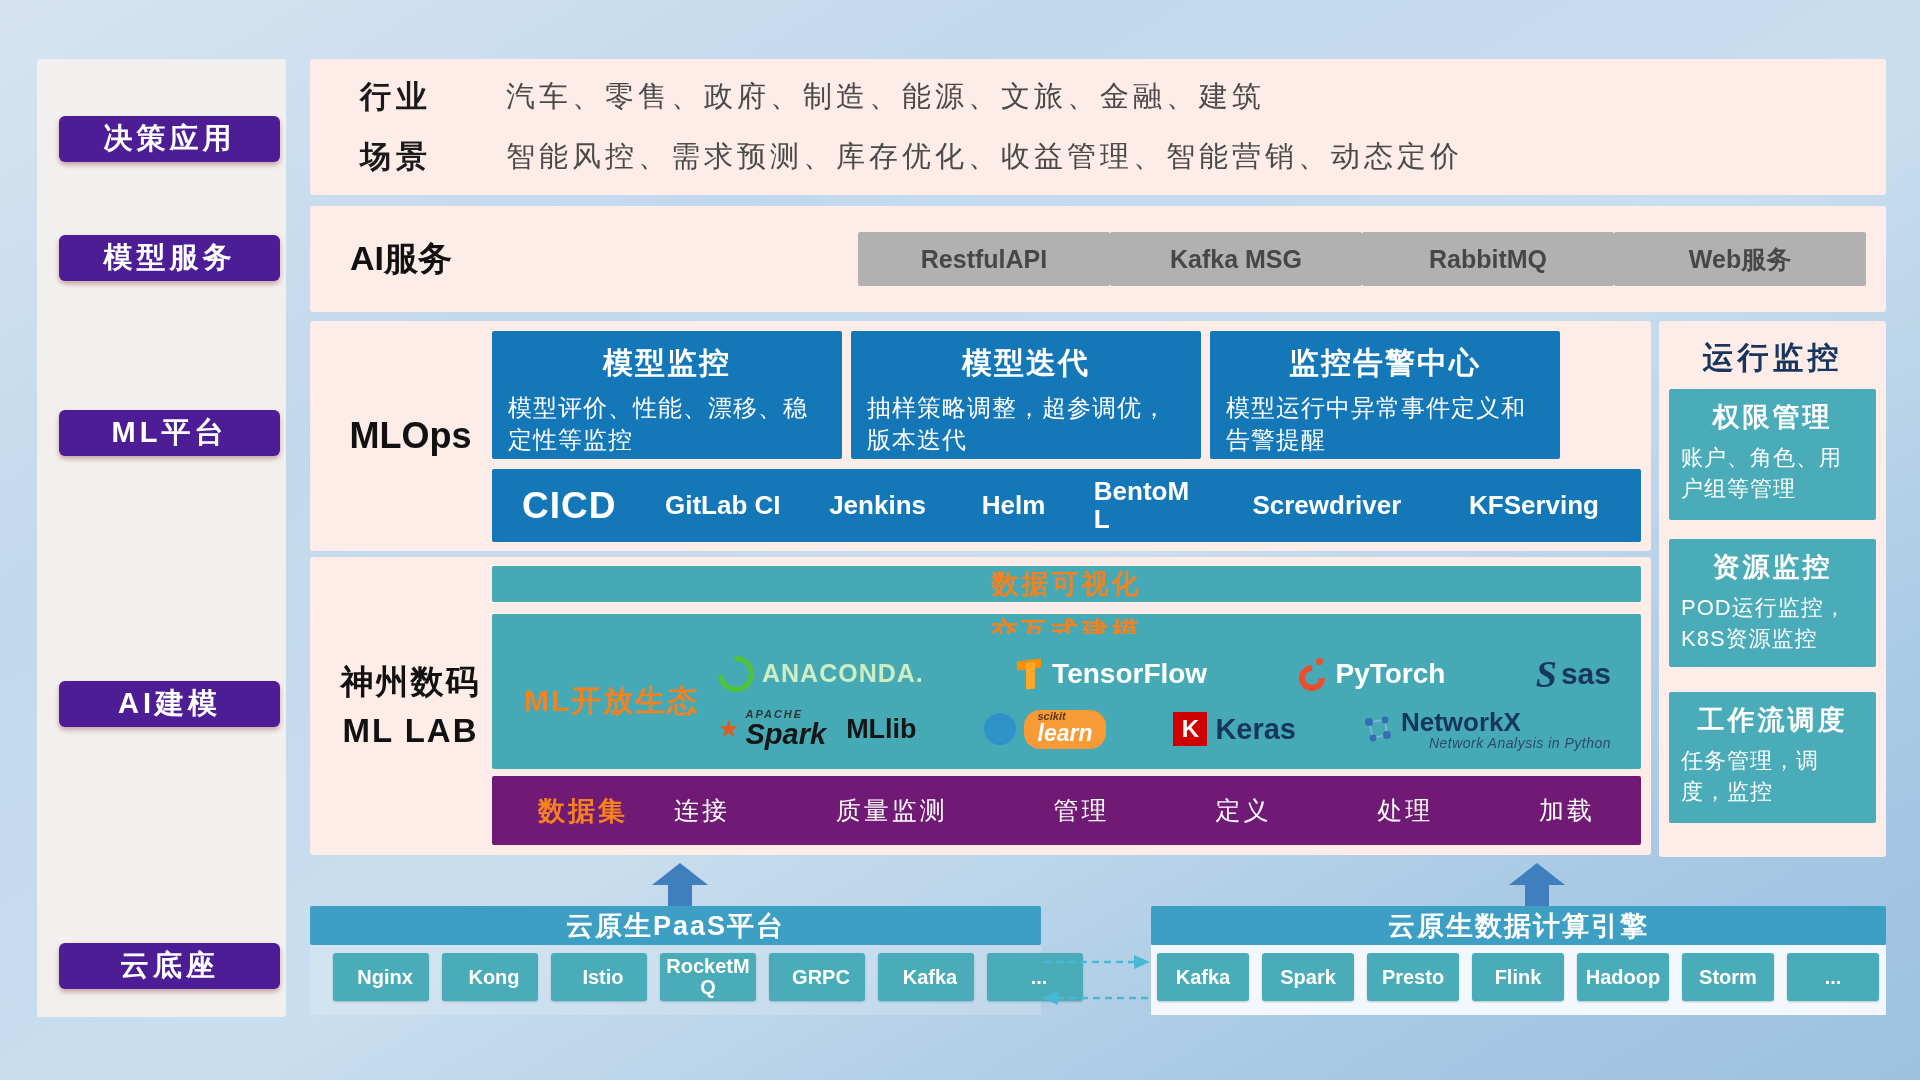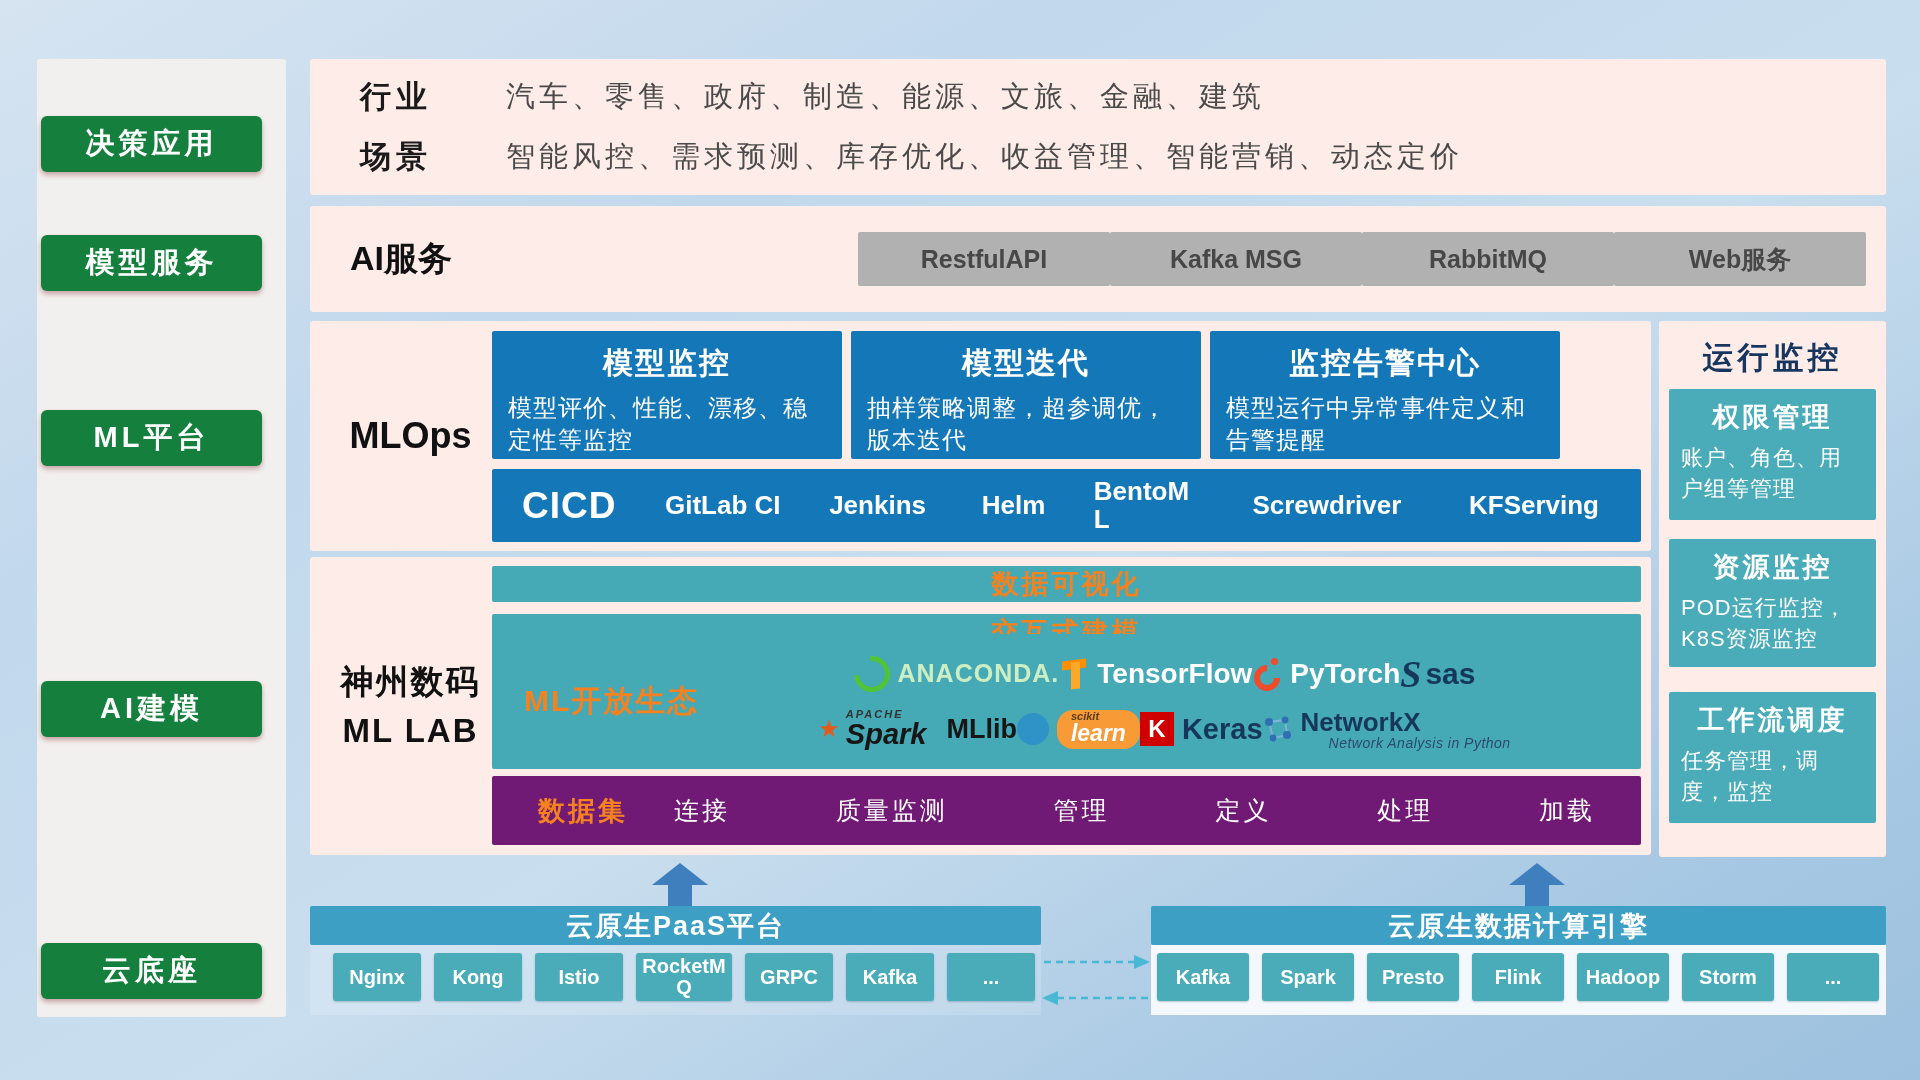--- a/index.html
+++ b/index.html
@@ -2,21 +2,21 @@
 <html><head>
 <meta charset="utf-8">
 <style>
   html,body{margin:0;padding:0;background:#9cc0de;}
   body{font-family:"Liberation Sans","DejaVu Sans",sans-serif;}
   #stage{position:relative;width:1920px;height:1080px;overflow:hidden;
     background:linear-gradient(150deg,#d6e4f1 0%,#c2d8ec 28%,#c9deee 55%,#a9c9e4 82%,#9dc1df 100%);}
 
   
   #sidebar{position:absolute;left:37px;top:59px;width:249px;height:958px;background:#f2f0ee;border-radius:3px;}
-  .nav-btn{position:absolute;left:4px;width:221px;height:56px;background:#15803d;border-radius:6px;
+  .nav-btn{position:absolute;left:22px;width:221px;height:46px;background:#4c1d95;border-radius:6px;
     color:#fff;font-size:29px;font-weight:bold;letter-spacing:4px;display:flex;align-items:center;justify-content:center;
     box-shadow:0 3px 5px rgba(120,20,30,.35);cursor:pointer;}
 
   
   .band{position:absolute;background:#fdece7;border-radius:3px;}
 
   
   #band-industry{left:310px;top:59px;width:1576px;height:136px;display:flex;flex-direction:column;justify-content:space-evenly;
     padding-left:50px;box-sizing:border-box;}
   .ind-row{display:flex;align-items:center;}
@@ -51,21 +51,21 @@
   
   #band-mllab{left:310px;top:557px;width:1341px;height:298px;}
   #mllab-label{font-size:33px;line-height:1.5;letter-spacing:2px;}
   .feature-row{position:absolute;left:182px;top:9px;width:1149px;height:59px;display:flex;gap:12px;flex-direction:column;}
   .feature-box{flex:1;background:#46a9b6;border-radius:2px;color:#f5821f;font-size:27px;font-weight:bold;letter-spacing:3px;
     display:flex;align-items:center;justify-content:center;cursor:pointer;}
   .eco-box{position:absolute;left:182px;top:77px;width:1149px;height:135px;background:#46a9b6;border-radius:2px;
     display:flex;align-items:center;}
   .eco-title{width:218px;box-sizing:border-box;padding-left:32px;color:#f5821f;font-size:30px;font-weight:bold;letter-spacing:2px;}
   .eco-rows{flex:1;display:flex;flex-direction:column;justify-content:center;gap:12px;padding-right:22px;}
-  .eco-row{display:flex;align-items:center;justify-content:center;padding:0 8px;}
+  .eco-row{display:flex;align-items:center;justify-content:space-between;padding:0 8px;}
   .logo{display:flex;align-items:center;gap:8px;}
   .logo-word{font-weight:bold;}
 
   .ana-ring{width:26px;height:26px;border-radius:50%;border:5px solid #4fc437;border-left-color:transparent;transform:rotate(40deg);}
   .ana-word{font-size:25px;color:#cdeec2;letter-spacing:1px;}
 
   .tf-icon{position:relative;width:30px;height:32px;}
   .tf-icon:before{content:"";position:absolute;left:3px;top:2px;width:24px;height:9px;background:#ff8f00;transform:skewY(-7deg);}
   .tf-icon:after{content:"";position:absolute;left:12px;top:4px;width:9px;height:27px;background:#ffa726;transform:skewY(-7deg);}
   .white-word{font-size:28px;color:#fff;}
@@ -113,21 +113,21 @@
   #paas-bar{left:310px;width:731px;}
   #engine-bar{left:1151px;width:735px;}
   #engine-panel{position:absolute;left:1151px;top:945px;width:735px;height:70px;background:rgba(250,252,254,.92);}
   #paas-panel{position:absolute;left:310px;top:945px;width:731px;height:70px;background:rgba(255,255,255,.18);}
   .chip-row{position:absolute;top:953px;display:flex;gap:13px;}
   #paas-chips{left:333px;}
   #engine-chips{left:1157px;}
   .chip{height:48px;background:#4aacb9;border-radius:3px;color:#fff;font-size:20px;font-weight:bold;
     display:flex;align-items:center;justify-content:center;text-align:center;line-height:1.05;word-break:break-all;cursor:pointer;
     box-shadow:0 1px 2px rgba(0,60,80,.25);}
-  .cw88{width:88px;} .cw96{width:96px;} .cw92{width:92px;}
+  .cw88{width:88px;padding-left:8px;} .cw96{width:96px;} .cw92{width:92px;}
 
   
   .up-arrow{position:absolute;width:56px;height:43px;}
   .up-arrow .head{width:0;height:0;border-left:28px solid transparent;border-right:28px solid transparent;border-bottom:22px solid #3f7fbe;}
   .up-arrow .stem{width:24px;height:21px;background:#3f7fbe;margin:0 auto;}
 </style>
 </head>
 <body>
 
 <div id="stage">

